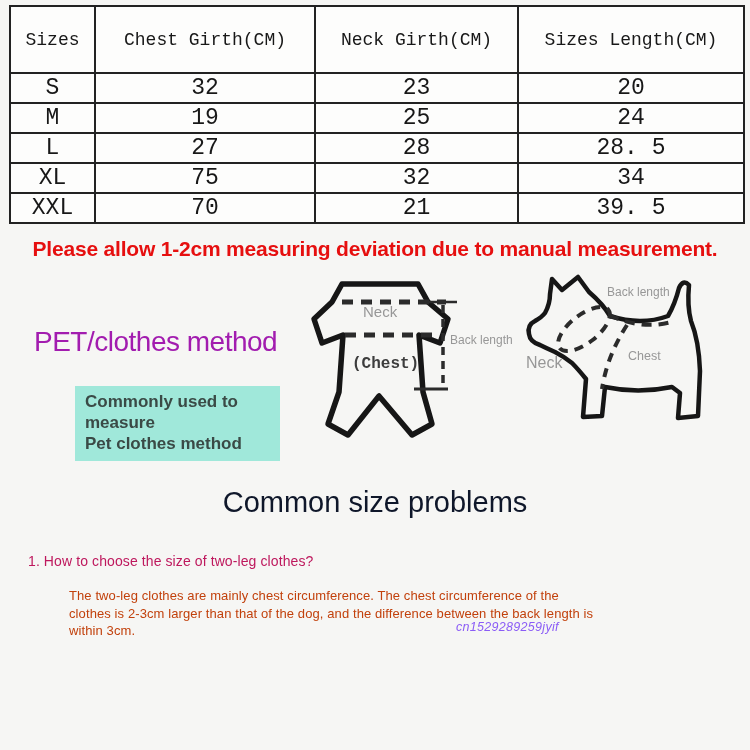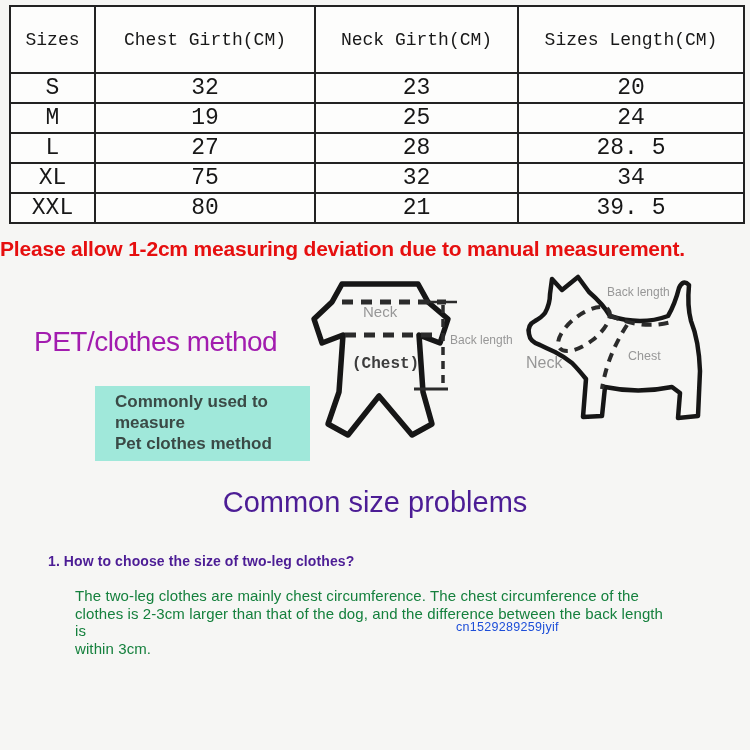--- a/index.html
+++ b/index.html
@@ -21,70 +21,69 @@
     font-weight:normal; color:#181818; overflow:hidden;
   }
   .size-table thead tr { height:67px; }
   .size-table tbody tr { height:30px; }
   .size-table th { font-size:18px; }
   .size-table td { font-size:23px; }
 
   
   .notice {
     position:absolute; left:0; top:237px; width:100%;
-    font-weight:bold; font-size:21px;
+    text-align:center; font-weight:bold; font-size:21px;
     letter-spacing:-0.2px; color:#e60f0f;
   }
 
   
   .pet-title {
     position:absolute; left:34px; top:326px;
     font-size:28px; letter-spacing:-0.5px; color:#a21caf;
   }
   .highlight {
     position:absolute; left:75px; top:386px; width:185px;
-    padding:5px 10px 7px 20px;
+    padding:5px 10px 7px 10px;
     background:#a0e8da; color:#3a4a46;
     font-weight:bold; font-size:17px; line-height:21px;
     white-space:pre-line;
-    margin-left:20px;
   }
   .clothes-svg { position:absolute; left:298px; top:272px; width:225px; height:178px; }
   .dog-svg     { position:absolute; left:503px; top:266px; width:240px; height:180px; }
 
   .outline { fill:#f6f6f4; stroke:#161616; stroke-linejoin:round; stroke-linecap:round; }
   .dashline { fill:none; stroke:#2b2b2b; stroke-linecap:butt; }
   .thinline { fill:none; stroke:#2b2b2b; }
   .lbl-gray { fill:#979797; font-family:"Liberation Sans",sans-serif; }
   .lbl-chest {
     fill:#3d3d3d; font-weight:bold;
     font-family:"Liberation Mono","DejaVu Sans Mono",monospace;
   }
 
   
   .faq-title {
     position:absolute; left:0; top:486px; width:100%;
-    text-align:center; font-size:29px; color:#4c1d95;
+    text-align:center; font-size:29px; color:#0f172a;
   }
   .q {
-    position:absolute; left:48px; font-size:14px; font-weight:bold;
-    color:#4c1d95; letter-spacing:0.1px;
+    position:absolute; left:28px; font-size:14px; font-weight:normal;
+    color:#be185d; letter-spacing:0.1px;
   }
   .q1 { top:553px; }
   .q2 { top:660px; }
   .a {
-    position:absolute; left:75px; width:600px;
-    font-size:15px; line-height:17.5px; color:#15803d;
+    position:absolute; left:69px; width:600px;
+    font-size:13px; line-height:17.5px; color:#c2410c;
     letter-spacing:0.1px; white-space:pre-line;
   }
   .a1 { top:587px; }
   .a2 { top:699px; }
   .watermark {
     position:absolute; left:456px; top:620px;
-    font-size:12.5px; color:#1d4ed8; letter-spacing:0.3px;
+    font-size:12.5px; color:#8b5cf6; letter-spacing:0.3px;font-style:italic;
   }
 </style>
 </head>
 <body>
 
 <div class="page">
 
   <table class="size-table">
     <colgroup>
       <col style="width:85px">
@@ -120,21 +119,21 @@
         <td>28. 5</td>
       </tr>
       <tr>
         <td>XL</td>
         <td>75</td>
         <td>32</td>
         <td>34</td>
       </tr>
       <tr>
         <td>XXL</td>
-        <td>80</td>
+        <td>70</td>
         <td>21</td>
         <td>39. 5</td>
       </tr>
     </tbody>
   </table>
 
   <div class="notice">Please allow 1-2cm measuring deviation due to manual measurement.</div>
 
   <div class="pet-title">PET/clothes method</div>
 

